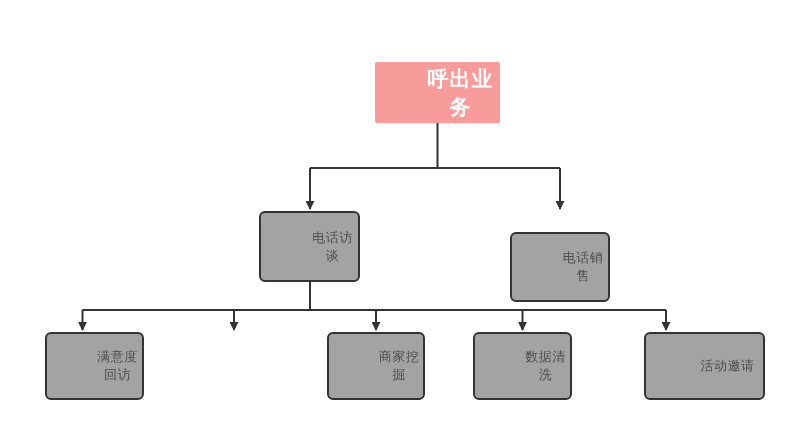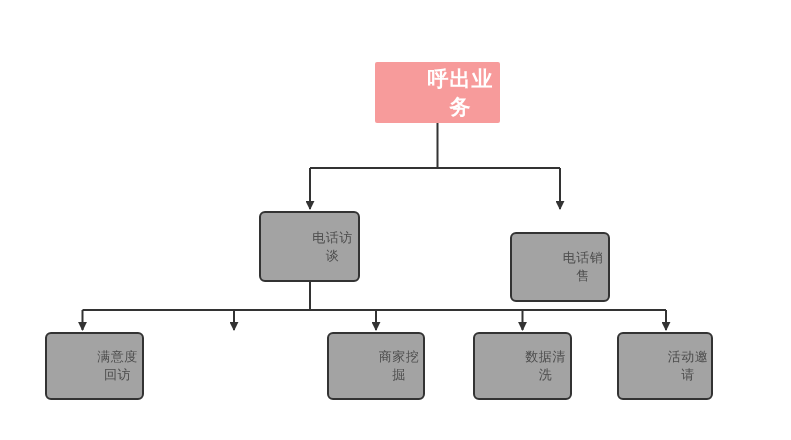--- a/index.html
+++ b/index.html
@@ -57,21 +57,21 @@
     font-size: 13px;
     letter-spacing: 0.5px;
   }
   .node-l2a { left: 259px; top: 211px; width: 101px; height: 71px; }
   .node-l2b { left: 510px; top: 211px; width: 100px; height: 70px; margin-top: 21px; }
   .node-l3  { top: 332px; height: 68px; }
   .node-l3a { left: 33px;  width: 99px; margin-left: 12px; }
   .node-l3b { left: 185px; width: 98px; }
   .node-l3c { left: 327px; width: 98px; }
   .node-l3d { left: 473px; width: 99px; }
-  .node-l3e { left: 617px; width: 96px; }
+  .node-l3e { left: 644px; width: 121px; }
 </style>
 </head>
 <body>
 
 <div class="canvas">
 
   <svg class="edges-svg" viewBox="0 0 791 440" xmlns="http://www.w3.org/2000/svg">
     <defs>
       <marker id="arrow" viewBox="0 0 10 10" refX="9" refY="5" markerWidth="4.5" markerHeight="4.5" orient="auto">
         <path class="arrowhead-shape" d="M0,0 L10,5 L0,10 Z"></path>

